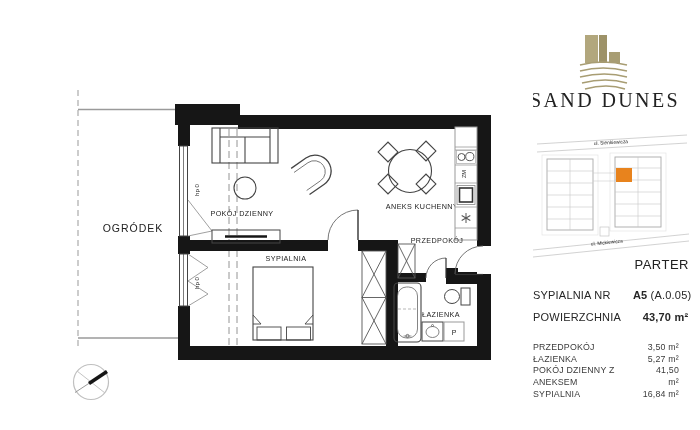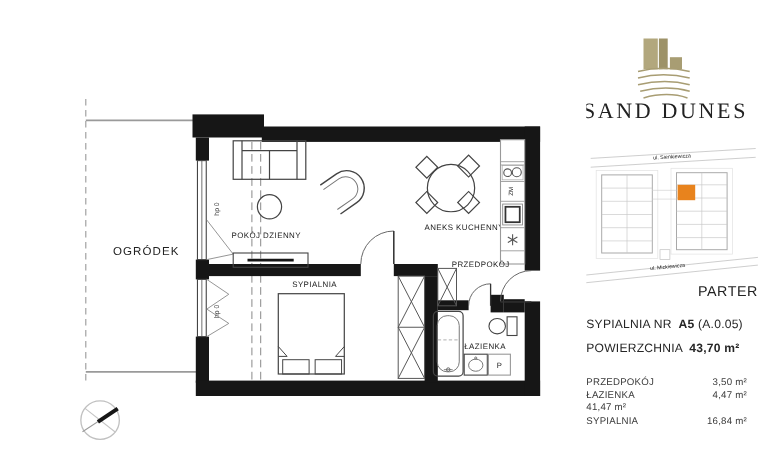--- a/index.html
+++ b/index.html
@@ -4,21 +4,21 @@
 <style>
   html,body{margin:0;padding:0;background:#fff;}
   #screen{position:relative;width:700px;height:430px;background:#ffffff;overflow:hidden;
           font-family:"Liberation Sans",sans-serif;}
   svg{position:absolute;display:block;}
   svg text{font-family:"Liberation Sans",sans-serif;fill:#222;}
   .brandtext{font-family:"Liberation Serif",serif;}
   #details{position:absolute;left:533px;top:289px;width:146px;color:#2b2b2b;}
   .dline{font-size:11px;letter-spacing:.2px;white-space:nowrap;color:#262626;}
   .dline b{font-weight:bold;}
-  .dline .num{margin-left:3px;}
+  .dline .num{margin-left:19px;}
   .dline2{margin-top:10px;}
   #roomlist{margin-top:19px;}
   .rrow{display:flex;justify-content:space-between;font-size:8.8px;line-height:11.7px;color:#3b3b3b;letter-spacing:.2px;}
   .rrow .rname{text-align:left;}
   .rrow .rarea{text-align:right;}
 </style>
 </head>
 <body>
 
 <div id="screen">
@@ -255,24 +255,25 @@
       <span>POWIERZCHNIA</span>
       <b class="num">43,70 m²</b>
     </div>
     <div id="roomlist">
       <div class="rrow">
         <span class="rname">PRZEDPOKÓJ</span>
         <span class="rarea">3,50 m²</span>
       </div>
       <div class="rrow">
         <span class="rname">ŁAZIENKA</span>
-        <span class="rarea">4,47 m²</span>
-      </div>
-      <div class="rrow">
-        <span class="rarea">41,47 m²</span>
+        <span class="rarea">5,27 m²</span>
+      </div>
+      <div class="rrow">
+        <span class="rname">POKÓJ DZIENNY Z ANEKSEM</span>
+        <span class="rarea">41,50 m²</span>
       </div>
       <div class="rrow">
         <span class="rname">SYPIALNIA</span>
         <span class="rarea">16,84 m²</span>
       </div>
     </div>
   </div>
 
 </div>
 

